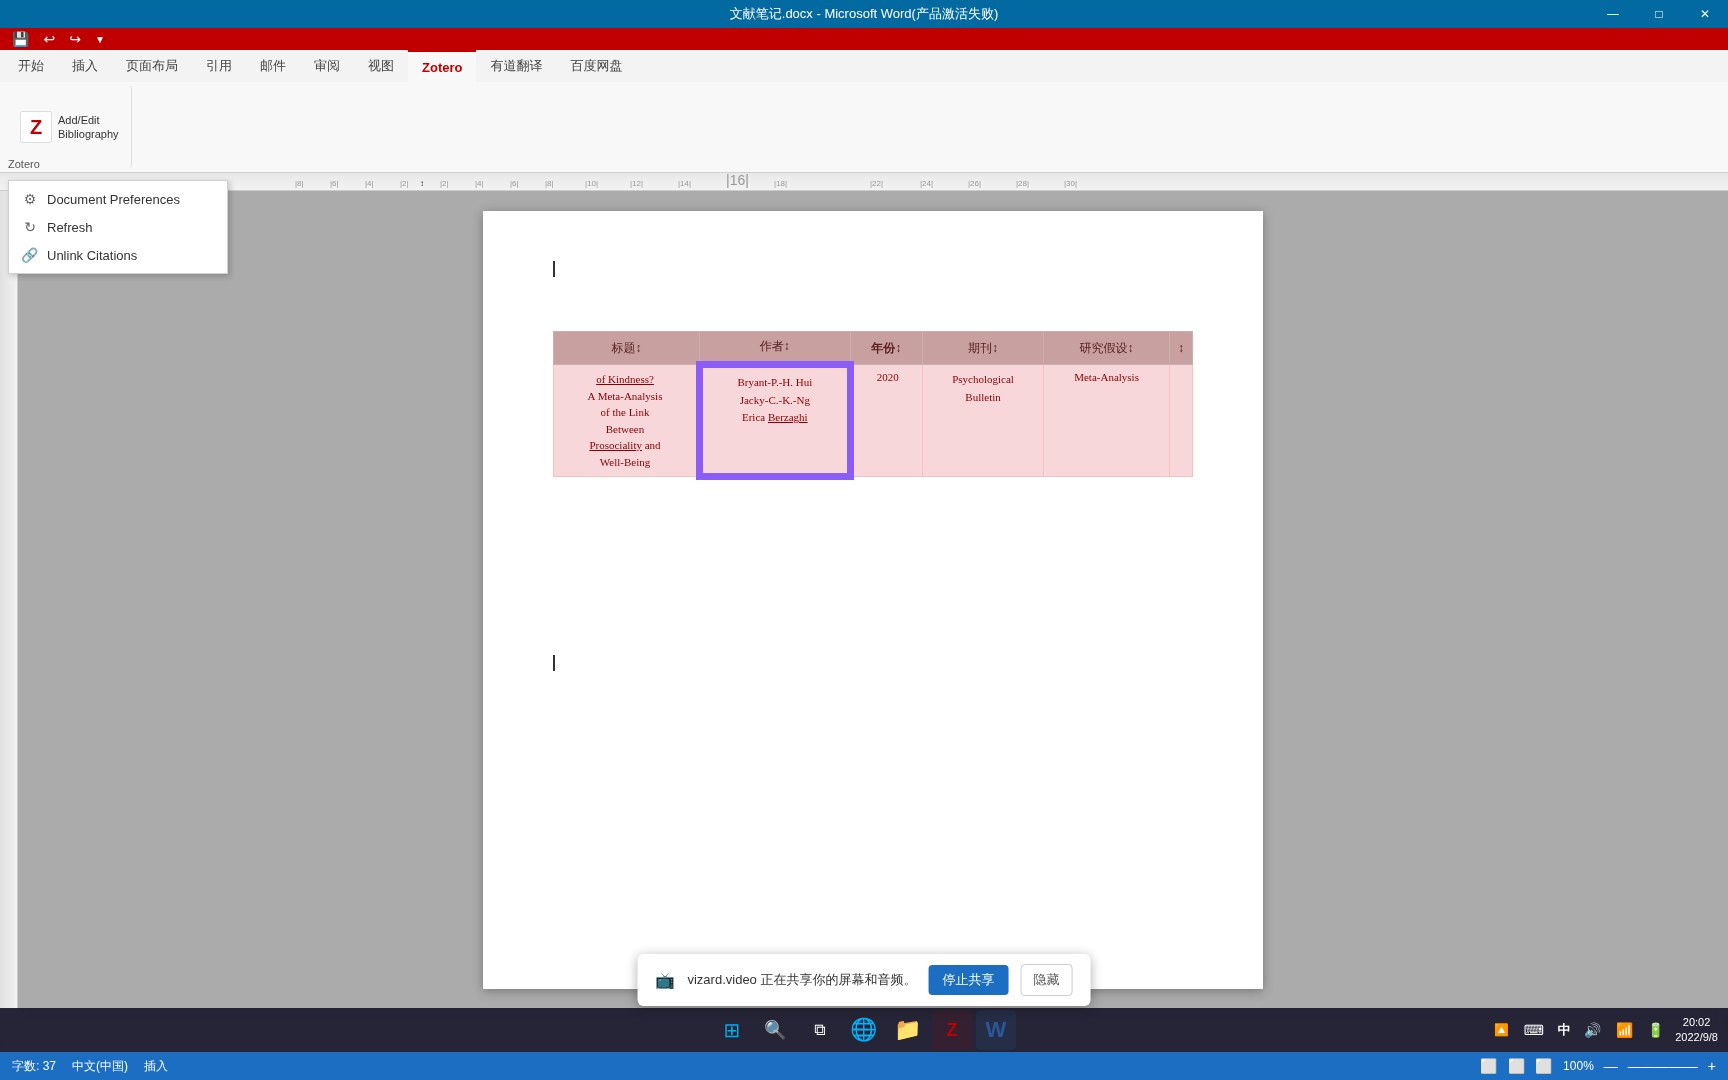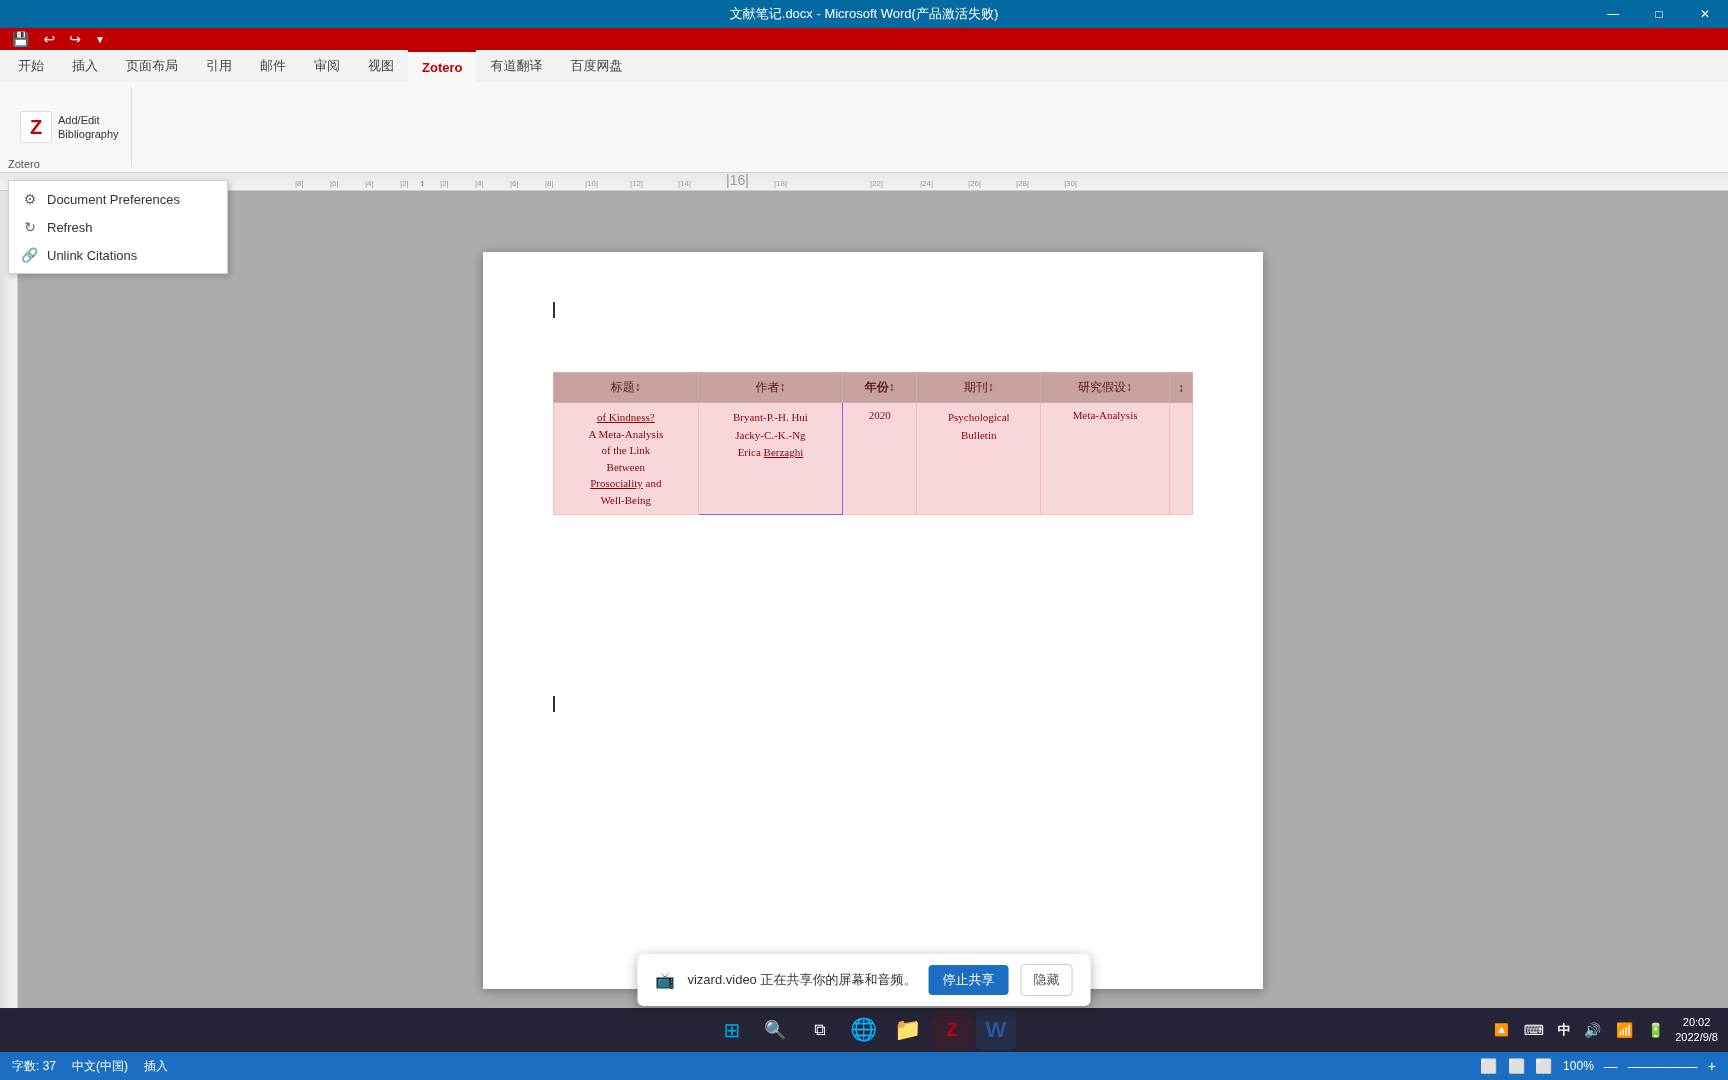--- a/index.html
+++ b/index.html
@@ -150,21 +150,20 @@
     }
 
     
     #doc-page {
       background: white;
       width: 780px;
       min-height: 780px;
       box-shadow: 0 2px 8px rgba(0,0,0,0.3);
       padding: 40px 60px;
       position: relative;
-      margin-top: 41px;
     }
 
     
     #doc-table {
       width: 100%;
       border-collapse: collapse;
       margin-top: 30px;
       border: 1px solid #c00000;
     }
     #doc-table th {
@@ -432,21 +431,21 @@
         <tbody>
           <tr>
             <td style="background:#f8d7da;color:#8b0000;padding:6px 8px;font-size:11px;text-align:center;border:1px solid #f5c0c0;vertical-align:top;line-height:1.5;">
               <span style="text-decoration:underline;">of Kindness?</span><br>
               A Meta-Analysis<br>
               of the Link<br>
               Between<br>
               <span style="text-decoration:underline;">Prosociality</span> and<br>
               Well-Being
             </td>
-            <td style="background:#f8d7da;color:#8b0000;padding:6px 8px;font-size:11px;text-align:center;border:1px solid #8b5cf6;vertical-align:top;line-height:1.6;">
+            <td style="background:#f8d7da;color:#8b0000;padding:6px 8px;font-size:11px;text-align:center;border:7px solid #8b5cf6;vertical-align:top;line-height:1.6;">
               Bryant-P.-H. Hui<br>
               Jacky-C.-K.-Ng<br>
               Erica <span style="text-decoration:underline;">Berzaghi</span>
             </td>
             <td style="background:#f8d7da;color:#8b0000;padding:6px 8px;font-size:11px;text-align:center;border:1px solid #f5c0c0;vertical-align:top;">2020</td>
             <td style="background:#f8d7da;color:#8b0000;padding:6px 8px;font-size:11px;text-align:center;border:1px solid #f5c0c0;vertical-align:top;line-height:1.6;">
               Psychological<br>Bulletin
             </td>
             <td style="background:#f8d7da;color:#8b0000;padding:6px 8px;font-size:11px;text-align:center;border:1px solid #f5c0c0;vertical-align:top;">Meta-Analysis</td>
             <td style="background:#f8d7da;padding:6px 4px;border:1px solid #f5c0c0;vertical-align:top;"></td>

